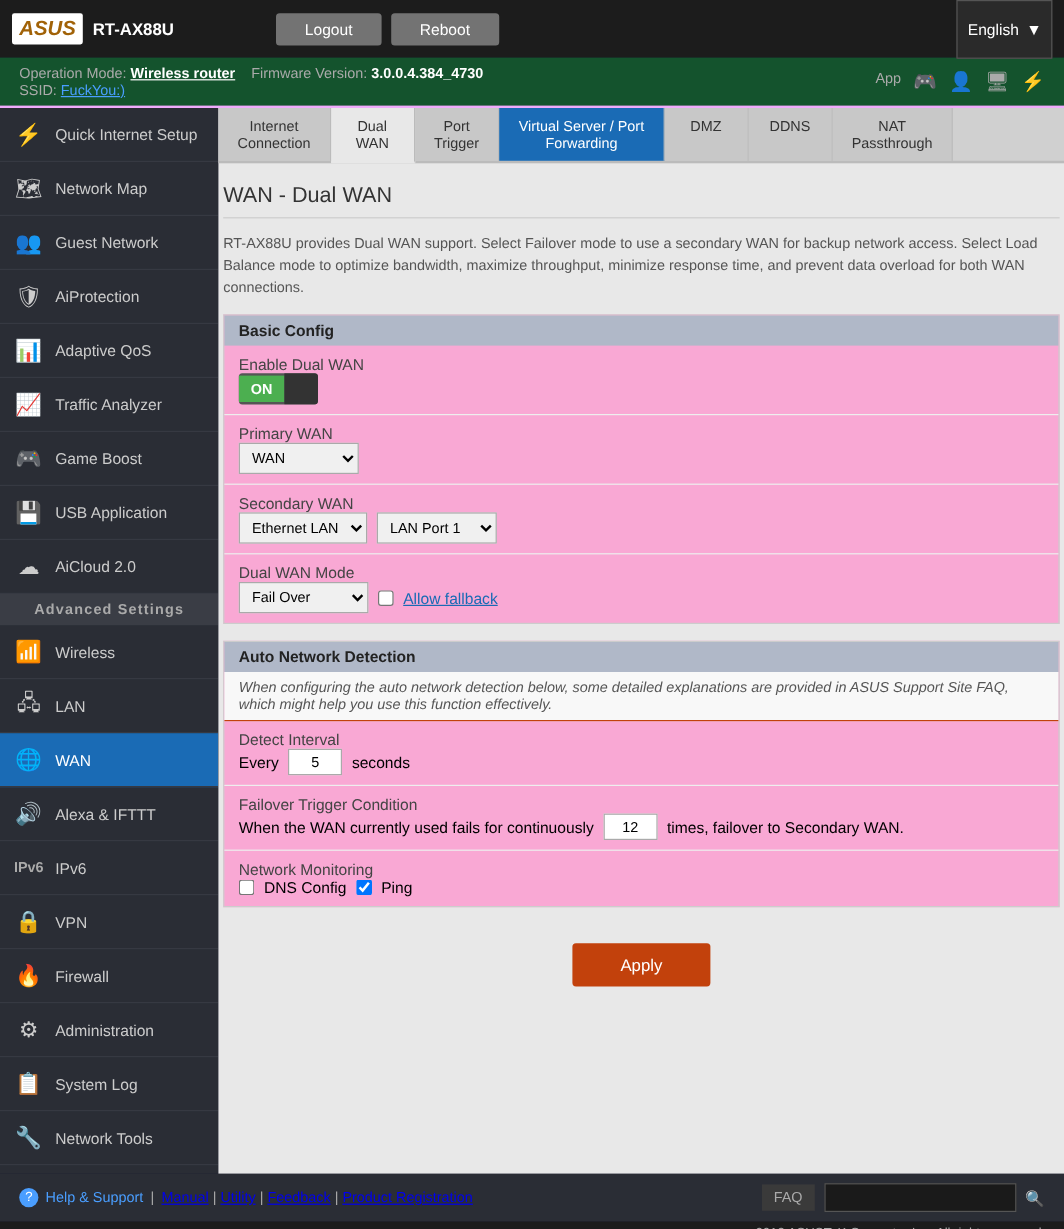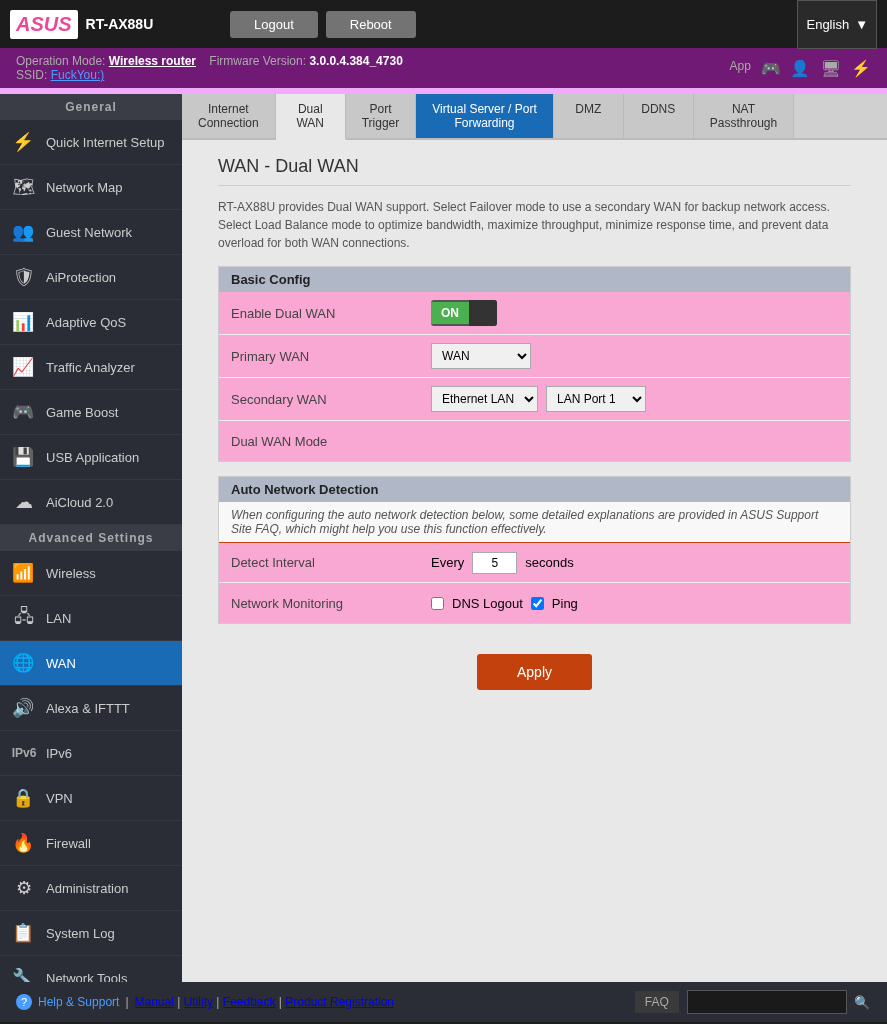--- a/index.html
+++ b/index.html
@@ -14,23 +14,23 @@
       padding: 0 10px;
     }
     .logo-area {
       display: flex;
       align-items: center;
       gap: 8px;
       width: 200px;
     }
     .asus-logo {
       background: #fff;
-      color: #ec4899;
+      color: #a16207;
       font-weight: 900;
-      font-size: 20px;
+      font-size: 17px;
       padding: 3px 6px;
       border-radius: 2px;
       font-style: italic;
     }
     .model-name {
       color: #fff;
       font-size: 14px;
       font-weight: bold;
     }
     .top-buttons {
@@ -60,26 +60,26 @@
       padding: 16px 8px;
       font-size: 13px;
       cursor: pointer;
       display: flex;
       align-items: center;
       gap: 6px;
     }
 
     
     .status-bar {
-      background: #701a75;
+      background: #14532d;
       padding: 6px 16px;
       display: flex;
       justify-content: space-between;
       align-items: center;
-      border-bottom: 6px solid #f0abfc;
+      border-bottom: 2px solid #f0abfc;
     }
     .status-left { color: #ccc; font-size: 12px; }
     .status-left span.label { color: #aaa; }
     .status-left span.value { color: #fff; font-weight: bold; }
     .status-left span.ssid { color: #4a9eff; text-decoration: underline; }
     .status-icons { display: flex; gap: 10px; color: #aaa; font-size: 16px; }
     .status-icons .app-label { color: #aaa; font-size: 12px; }
 
     
     .main-layout {
@@ -145,21 +145,21 @@
       color: #333;
       border-right: 1px solid #bbb;
       text-align: center;
       min-width: 70px;
       background: #c8c8c8;
     }
     .tab.active { background: #e8e8e8; border-bottom: 2px solid #e8e8e8; margin-bottom: -2px; }
     .tab.highlight { background: #1a6bb5; color: #fff; }
 
     
-    .page-content { padding: 16px 36px; }
+    .page-content { padding: 16px 4px; }
     .page-title {
       font-size: 18px;
       color: #333;
       margin-bottom: 12px;
       font-weight: normal;
       border-bottom: 1px solid #ccc;
       padding-bottom: 8px;
     }
     .page-description {
       font-size: 12px;
@@ -176,24 +176,25 @@
     }
     .config-section-title {
       background: #b0b8c8;
       color: #222;
       font-weight: bold;
       font-size: 13px;
       padding: 5px 12px;
     }
     .config-row {
       display: flex;
-      align-items: center;
+      align-items: flex-start;
       padding: 8px 12px;
       border-bottom: 1px solid #eee;
       min-height: 40px;
+      flex-direction: column;
     }
     .config-row:last-child { border-bottom: none; }
     .config-label {
       width: 200px;
       flex-shrink: 0;
       color: #444;
       font-size: 13px;
     }
     .config-control { display: flex; align-items: center; gap: 8px; flex-wrap: wrap; }
 
@@ -341,21 +342,20 @@
     <span>🎮</span>
     <span>👤</span>
     <span>🖥</span>
     <span>⚡</span>
   </div>
 </div>
 
 <div class="main-layout">
 
   <div class="sidebar">
-    <div class="sidebar-section-title">General</div>
 
     <div class="sidebar-item">
       <span class="icon">⚡</span>
       <span class="label">Quick Internet Setup</span>
     </div>
     <div class="sidebar-item">
       <span class="icon">🗺</span>
       <span class="label">Network Map</span>
     </div>
     <div class="sidebar-item">
@@ -476,42 +476,58 @@
               <option>Ethernet LAN</option>
             </select>
             <select class="config-select">
               <option>LAN Port 1</option>
             </select>
           </div>
         </div>
 
         <div class="config-row">
           <div class="config-label">Dual WAN Mode</div>
+          <div class="config-control">
+            <select class="config-select">
+              <option>Fail Over</option>
+              <option>Load Balance</option>
+            </select>
+            <input type="checkbox" class="config-checkbox" style="">
+            <span class="checkbox-label">Allow fallback</span>
+          </div>
         </div>
       </div>
 
       <div class="config-section">
         <div class="config-section-title">Auto Network Detection</div>
         <div class="auto-detect-note">When configuring the auto network detection below, some detailed explanations are provided in ASUS Support Site FAQ, which might help you use this function effectively.</div>
 
         <div class="config-row">
           <div class="config-label">Detect Interval</div>
           <div class="config-control">
             <span>Every</span>
             <input type="text" class="small-input" value="5" style="">
             <span>seconds</span>
           </div>
         </div>
 
+        <div class="config-row">
+          <div class="config-label">Failover Trigger Condition</div>
+          <div class="config-control">
+            <span>When the WAN currently used fails for continuously</span>
+            <input type="text" class="small-input" value="12" style="">
+            <span>times, failover to Secondary WAN.</span>
+          </div>
+        </div>
 
         <div class="config-row">
           <div class="config-label">Network Monitoring</div>
           <div class="config-control">
             <input type="checkbox" class="config-checkbox" style="">
-            <span>DNS Logout</span>
+            <span>DNS Config</span>
             <input type="checkbox" class="config-checkbox" checked="" style="">
             <span>Ping</span>
           </div>
         </div>
       </div>
 
       <div class="apply-btn-row">
         <button class="apply-btn">Apply</button>
       </div>
     </div>

